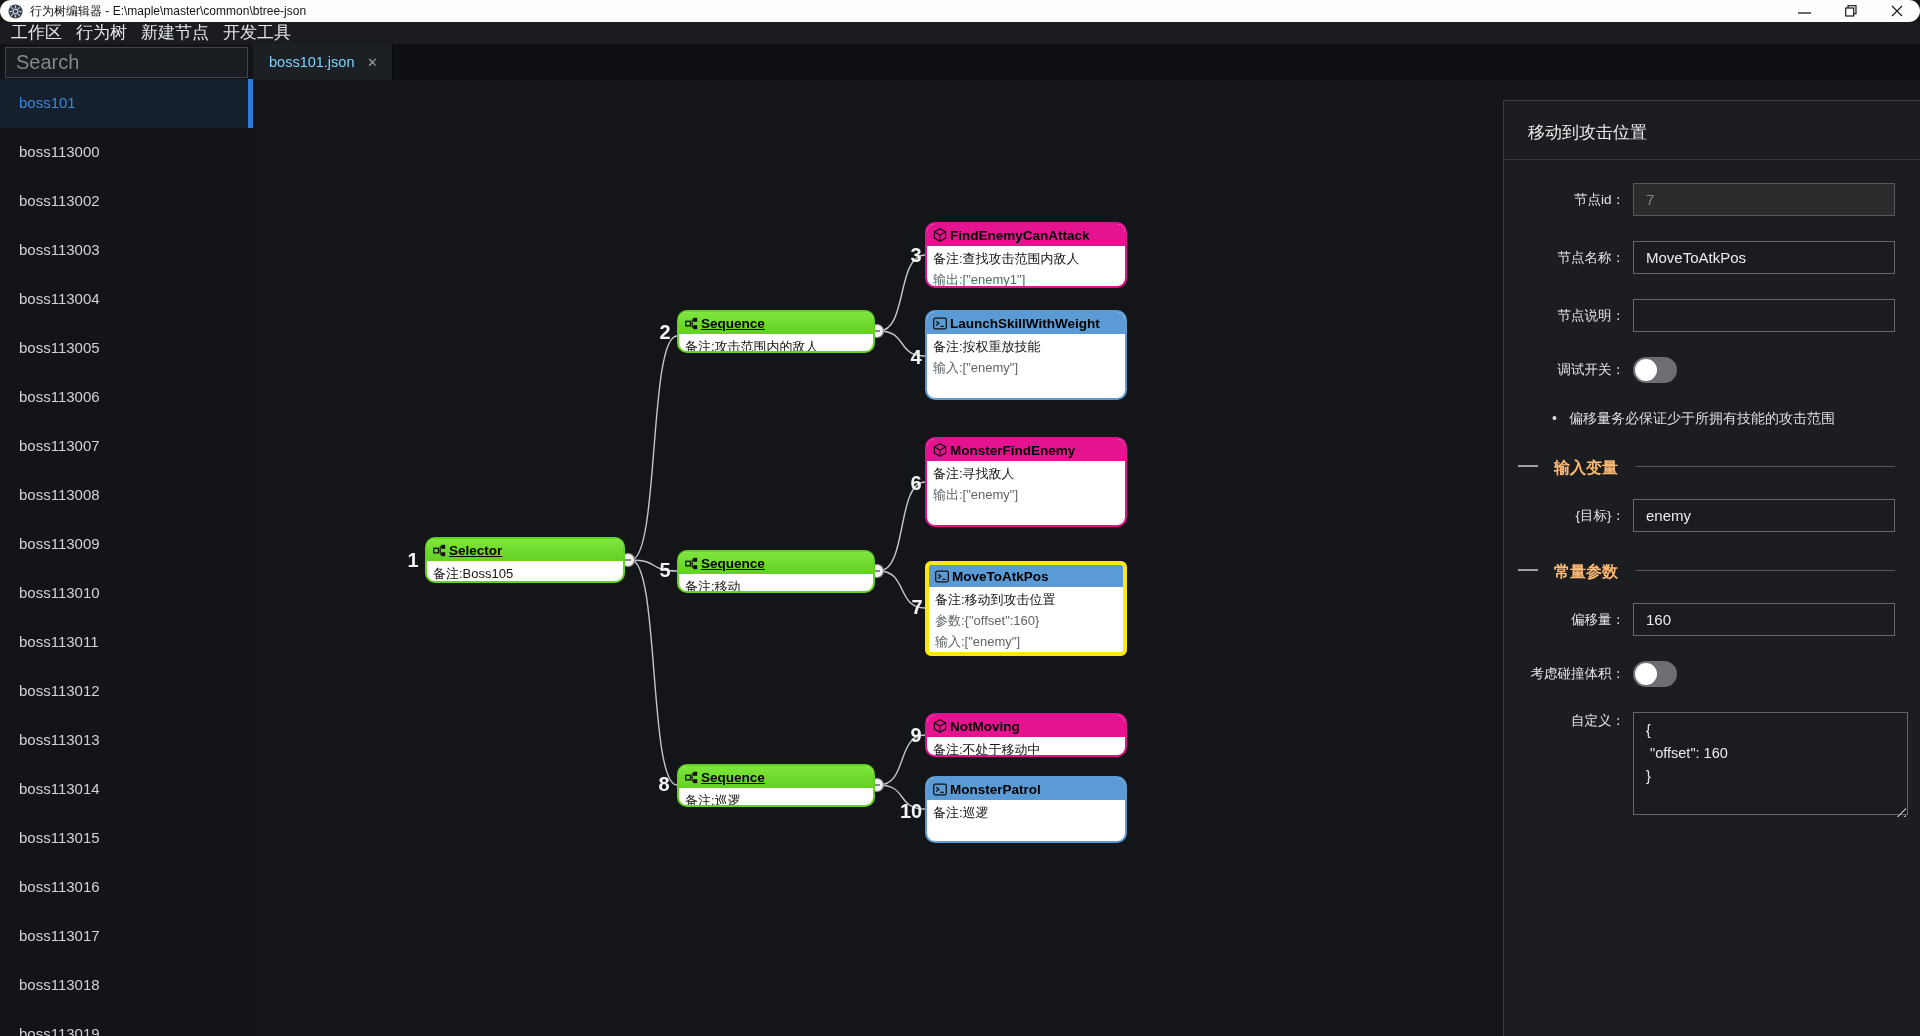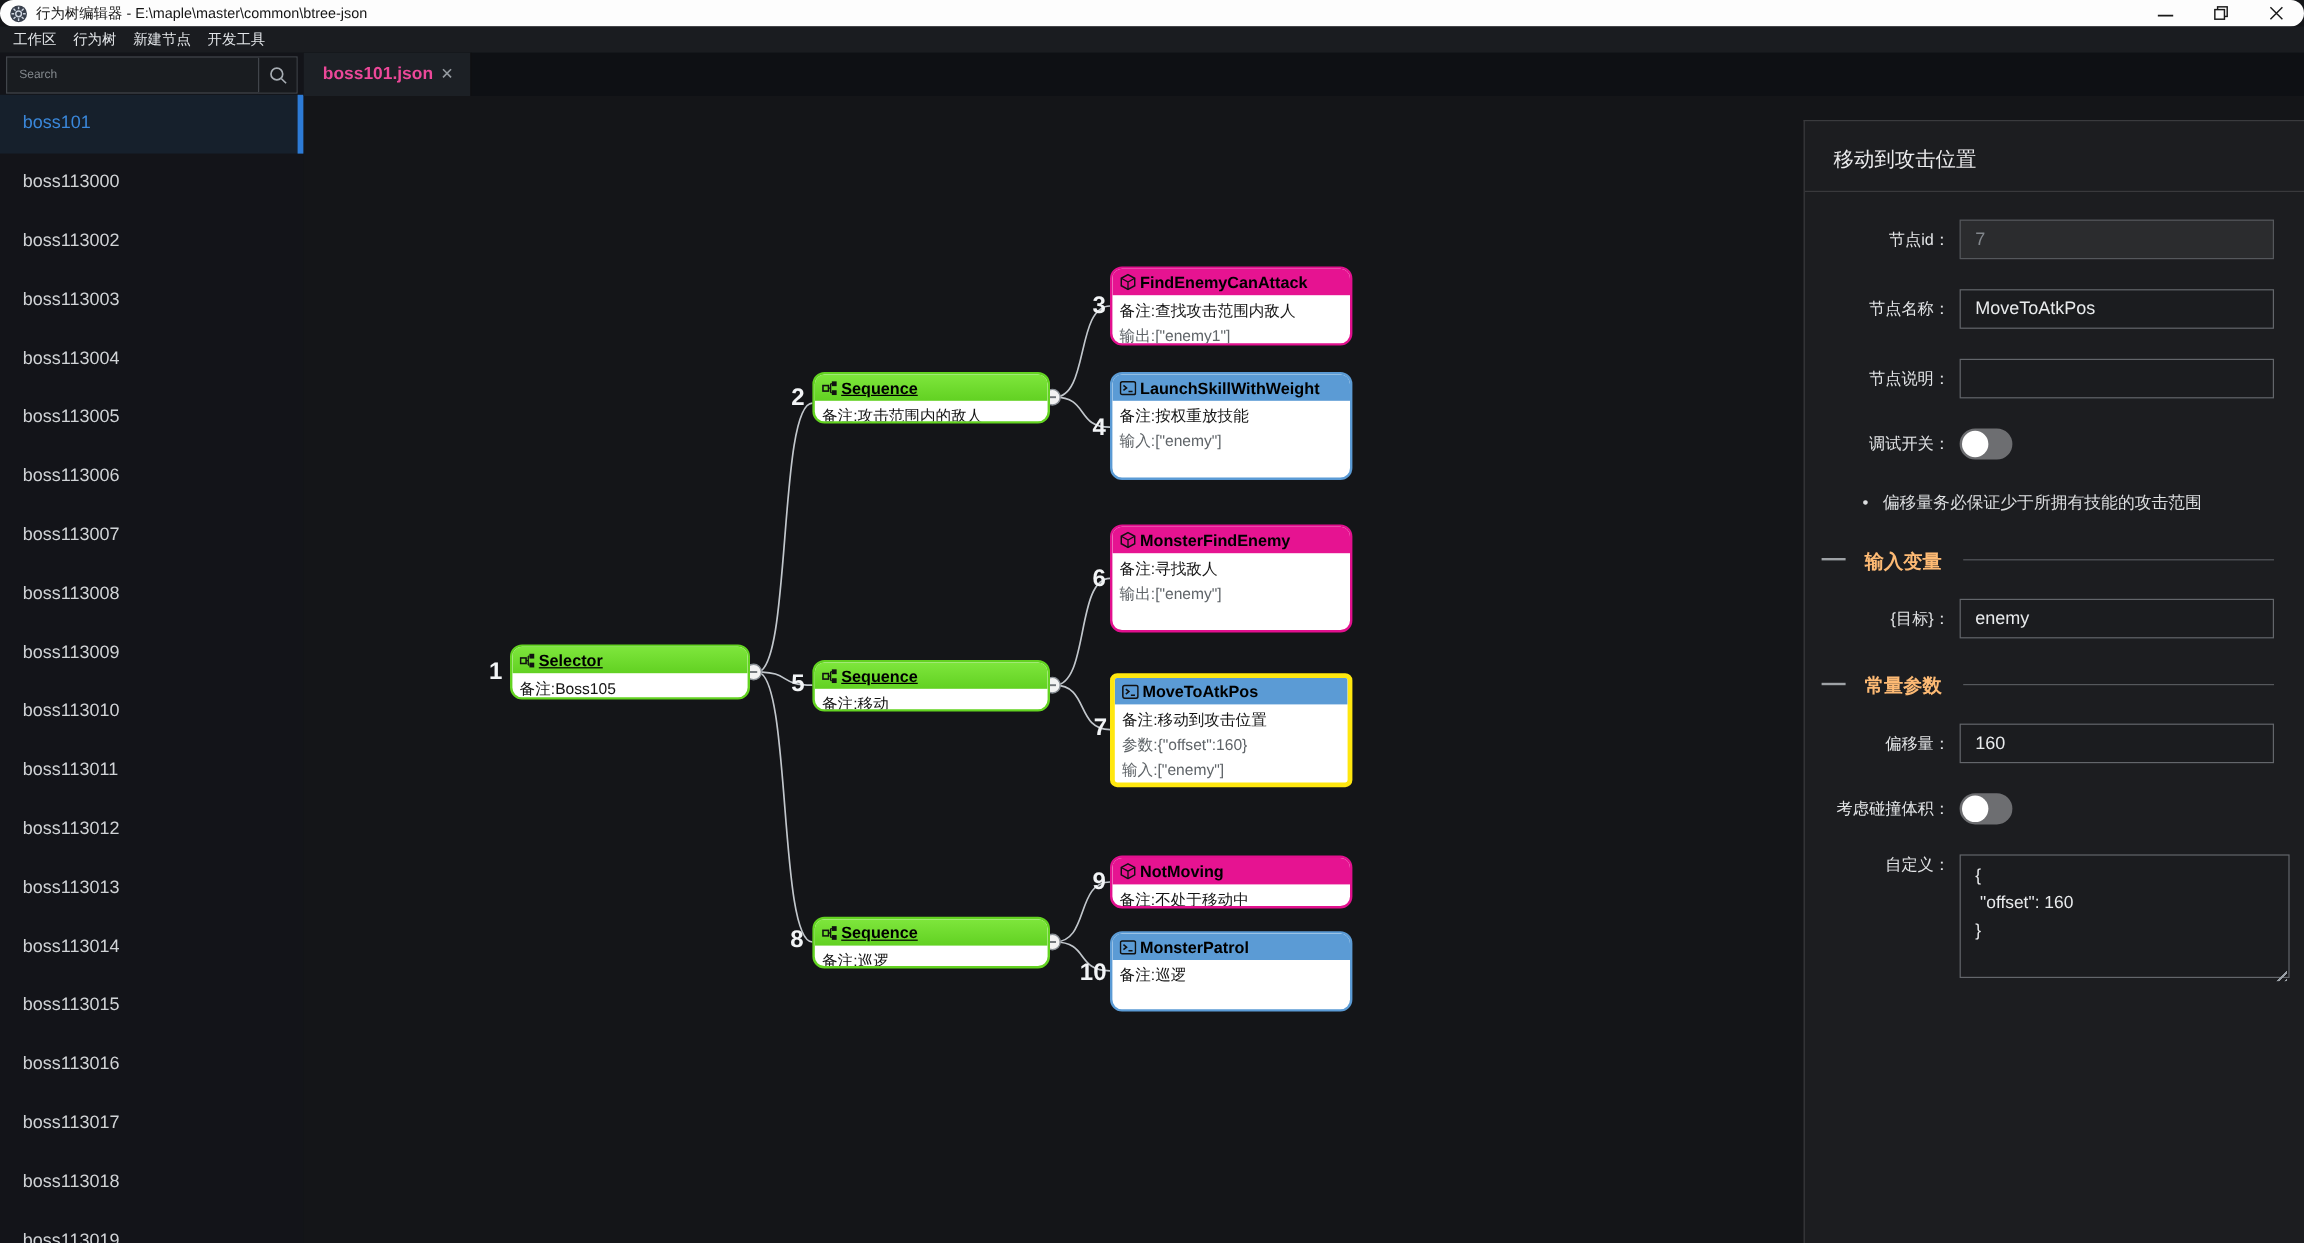--- a/index.html
+++ b/index.html
@@ -9,37 +9,37 @@
 
   
   .titlebar { position:absolute; left:0; top:0; width:1920px; height:22px; background:#fdfdfd; display:flex; align-items:center;border-radius:11px; }
   .app-icon { width:15px; height:15px; margin:0 7px 0 8px; }
   .title-text { font-size:12px; color:#141414; }
   .win-controls { margin-left:auto; display:flex; height:100%; }
   .win-btn { width:46px; height:100%; display:flex; align-items:center; justify-content:center; }
 
   
   .menubar { position:absolute; left:0; top:22px; width:1920px; height:22px; background:#1a1c20; display:flex; align-items:center; padding-left:4px; }
-  .menu-item { font-size:12px; color:#e3e6e9; padding:0 7px; line-height:22px; cursor:default; }
+  .menu-item { font-size:17px; color:#e3e6e9; padding:0 7px; line-height:22px; cursor:default; }
 
   
   .sidebar { position:absolute; left:0; top:44px; width:253px; bottom:0; background:#131419; }
   .search-wrap { margin:3px 5px 0 5px; height:31px; border:1px solid #41454b; background:#191c20; display:flex; }
-  .search-input { flex:1; background:transparent; border:none; outline:none; color:#0ea5e9; font-size:10px; padding:0 10px; font-family:inherit; }
+  .search-input { flex:1; background:transparent; border:none; outline:none; color:#0ea5e9; font-size:20px; padding:0 10px; font-family:inherit; }
   .search-input::placeholder { color:#83888d; }
   .search-btn { width:32px; border-left:1px solid #41454b; display:flex; align-items:center; justify-content:center; background:#17191d; }
   .side-list { list-style:none; margin-top:1px; }
   .side-item { height:49px; line-height:48px; padding-left:19px; font-size:15px; color:#d0d3d6; position:relative; cursor:pointer; white-space:nowrap; }
   .side-item.selected { background:#16202c; color:#3a87da; }
   .side-item.selected::after { content:""; position:absolute; right:0; top:0; bottom:0; width:5px; background:#2d7bd6; }
 
   
   .tabstrip { position:absolute; left:253px; top:44px; right:0; height:36px; background:#0e1014; display:flex; }
   .tab { width:140px; height:36px; background:#1c2025; display:flex; align-items:center; padding:0 12px 0 16px; border-right:1px solid #0a0b0d; }
-  .tab-label { font-size:14.5px; font-weight:bold; color:#ec4899; }
+  .tab-label { font-size:14.5px; font-weight:normal; color:#7dd3fc; }
   .tab-close { margin-left:auto; font-size:13px; color:#959ba1; padding:0 2px; cursor:pointer; }
 
   
   .canvas { position:absolute; left:253px; top:80px; width:1667px; height:956px; background:#141518; }
   .edges-layer { position:absolute; left:0; top:0; }
   .node { position:absolute; border-radius:10px; background:#fff; overflow:hidden; border:2px solid; }
   .node.t-composite { border-color:#63d321; }
   .node.t-condition { border-color:#e2108e; }
   .node.t-action { border-color:#5b9bd5; }
   .node.selected { border:4px solid #ffe70f; border-radius:6px; }

